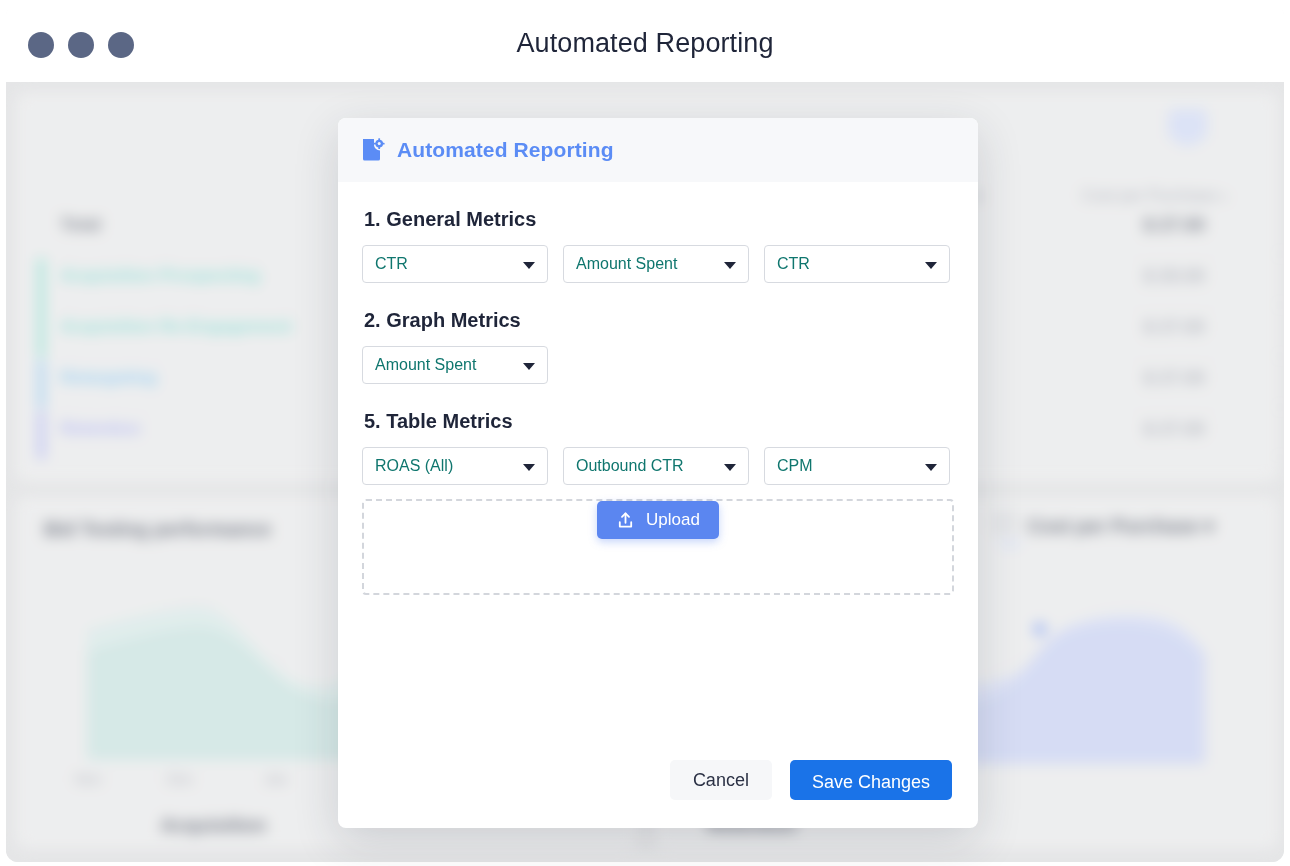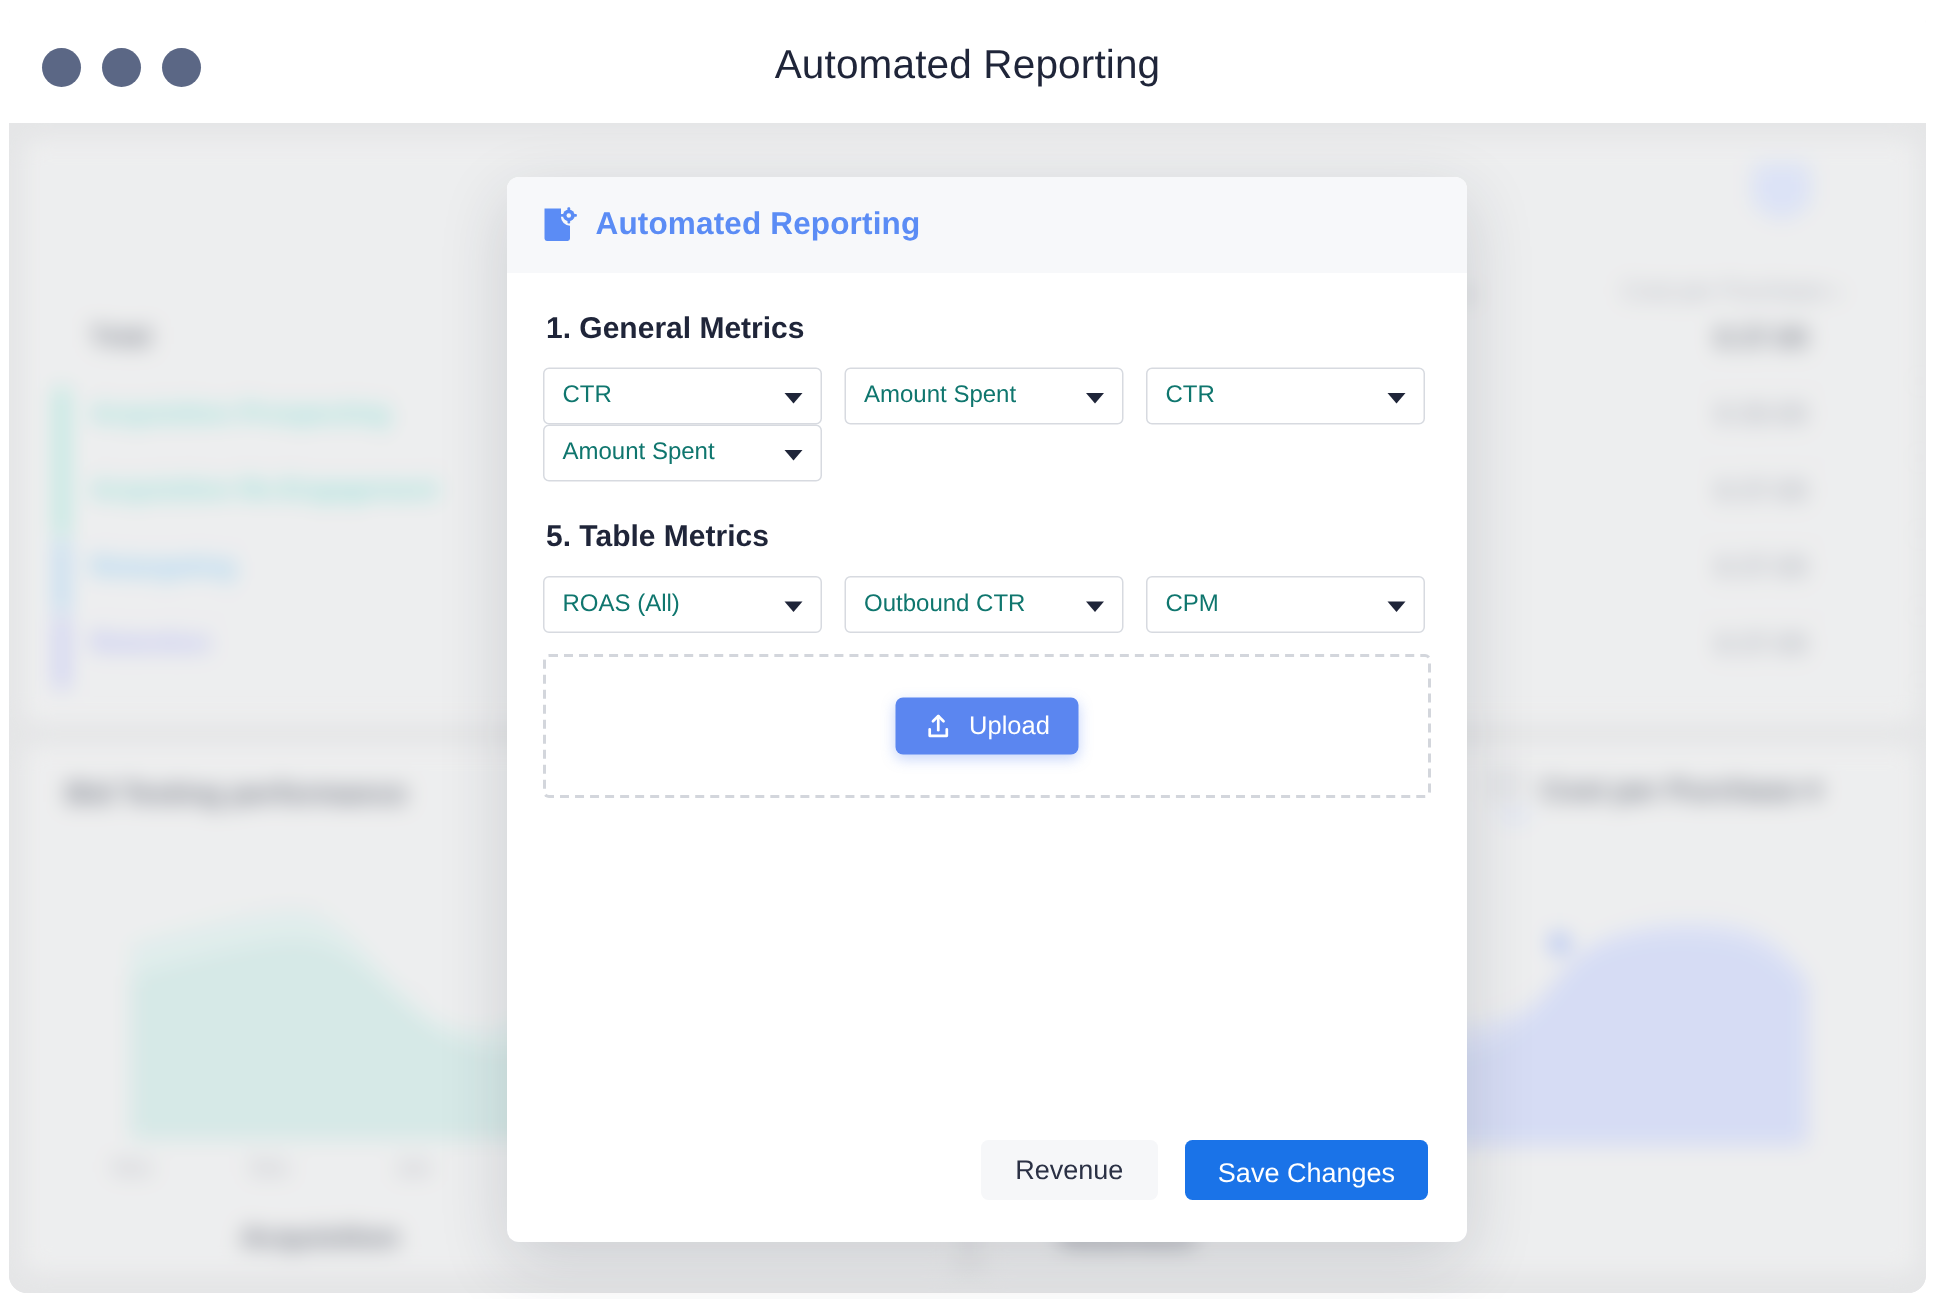--- a/index.html
+++ b/index.html
@@ -199,21 +199,21 @@
     border-top: 7px solid #1f2539;
   }
 
   
   .dropzone {
     margin-top: 14px;
     height: 96px;
     border: 2px dashed #d3d6dc;
     border-radius: 4px;
     display: flex;
-    align-items: center;
+    align-items: flex-start;
     justify-content: center;
   }
   .btn-upload {
     display: inline-flex;
     align-items: center;
     gap: 11px;
     height: 38px;
     padding: 0 19px;
     background: #5b86f0;
     color: #ffffff;
@@ -386,20 +386,21 @@
         <div class="sel w2">
           <span>Amount Spent</span>
           <span class="caret"></span>
         </div>
         <div class="sel w3">
           <span>CTR</span>
           <span class="caret"></span>
         </div>
       </div>
 
+      <div class="sec-title sp">2. Graph Metrics</div>
       <div class="row-selects">
         <div class="sel w1">
           <span>Amount Spent</span>
           <span class="caret"></span>
         </div>
       </div>
 
       <div class="sec-title sp">5. Table Metrics</div>
       <div class="row-selects">
         <div class="sel w1">
@@ -425,19 +426,19 @@
               <path d="M4 11.8 L4 16.4 L16 16.4 L16 11.8" stroke="#ffffff" stroke-width="1.9" stroke-linecap="round" stroke-linejoin="round" fill="none"></path>
             </svg>
           </span>
           <span>Upload</span>
         </button>
       </div>
 
     </div>
 
     <div class="modal-footer">
-      <button class="btn-cancel">Revenue</button>
+      <button class="btn-cancel">Cancel</button>
       <button class="btn-save">Save Changes</button>
     </div>
 
   </div>
 
 </div>
 
 </body></html>

